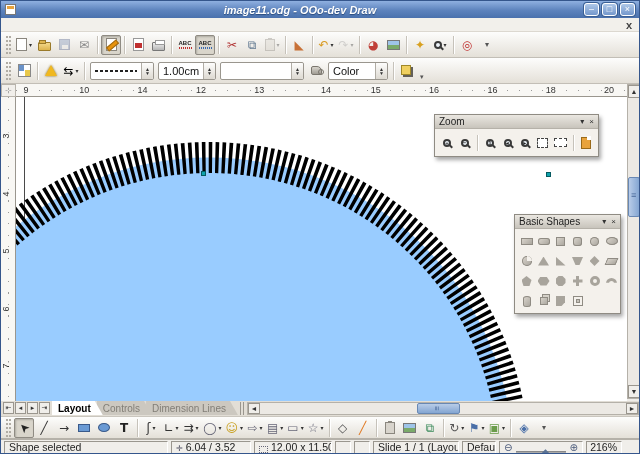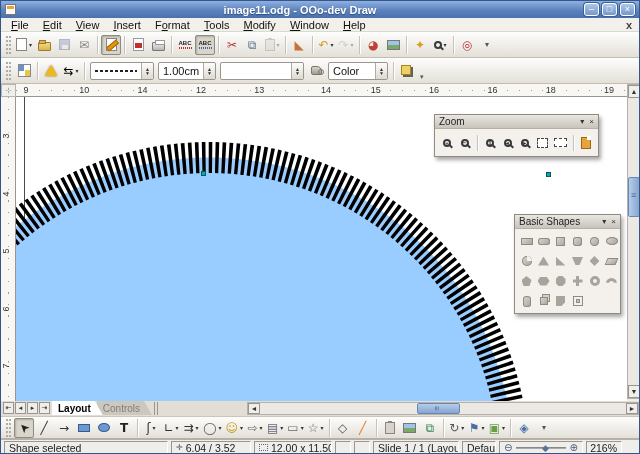--- a/index.html
+++ b/index.html
@@ -3,21 +3,21 @@
 <meta charset="utf-8">
 <style>
   html,body{margin:0;padding:0;background:#9a9a9a;font-family:"Liberation Sans","DejaVu Sans",sans-serif;}
   *{box-sizing:border-box;}
   .win{position:relative;width:640px;height:454px;background:#f0eeea;border:1px solid #35568c;overflow:hidden;}
 
   
   .titlebar{height:17px;background:linear-gradient(#8fb0e0,#5d83bd 55%,#4a71ad);display:flex;align-items:center;}
   .win-icon{width:11px;height:11px;margin-left:4px;background:#fff;border:1px solid #777;position:relative;flex:none;}
   .win-icon::after{content:"";position:absolute;left:1px;top:1px;width:7px;height:3px;background:#e8a33d;}
-  .title-text{flex:1;text-align:center;color:#fff;font-weight:bold;font-size:11px;text-shadow:0 1px 1px #2a4a7a;white-space:nowrap;overflow:hidden;}
+  .title-text{flex:1;text-align:center;color:#fff;font-weight:bold;font-size:11px;text-shadow:0 1px 1px #2a4a7a;white-space:nowrap;overflow:hidden;font-style:italic;}
   .tb-btns{display:flex;gap:3px;margin-right:4px;flex:none;}
   .tb-btn{width:15px;height:13px;background:linear-gradient(#aec7e8,#7498cc);border:1px solid #fff;border-radius:3px;color:#fff;font-size:9px;line-height:10px;text-align:center;box-shadow:0 0 0 1px #3a5f94;cursor:default;}
 
   
   .menubar{height:14px;background:#f2f0eb;border-bottom:1px solid #dcd8d0;display:flex;align-items:center;font-size:11px;color:#111;padding-left:3px;}
   .menu-item{padding:0 7px;white-space:nowrap;}
   .menu-item u{text-decoration:underline;}
   .menu-close{margin-left:auto;margin-right:7px;color:#444;font-size:11px;font-weight:bold;}
 
   
@@ -138,21 +138,21 @@
   .navbtn{width:11px;height:12px;background:#f0eeea;border:1px solid #9a968e;font-size:7px;color:#333;display:flex;align-items:center;justify-content:center;}
   .tab{height:14px;padding:0 12px 0 6px;font-size:10px;display:flex;align-items:center;background:#ccc8c0;color:#827e76;clip-path:polygon(0 0,calc(100% - 8px) 0,100% 100%,0 100%);margin-right:-6px;white-space:nowrap;}
   .tab.active{background:#fff;color:#000;font-weight:bold;z-index:2;}
   .sash{width:4px;height:13px;border-left:1px solid #9a968e;border-right:1px solid #9a968e;margin:1px 0 0 8px;}
 
   
   .drawbar{position:absolute;left:0;top:415px;width:640px;height:23px;background:linear-gradient(#fdfdfc,#e4e0d8);border-top:1px solid #cac6be;border-bottom:1px solid #b5b1a9;display:flex;align-items:center;padding-left:2px;}
   .ic-rect-blue{width:12px;height:8px;background:#6a9ad4;border:1px solid #3a5a8a;}
   .ic-ellipse-blue{width:12px;height:9px;background:#6a9ad4;border:1px solid #3a5a8a;border-radius:50%;}
   .statusbar{position:absolute;left:0;top:438px;width:640px;height:16px;background:#f0eeea;border-top:1px solid #b5b1a9;display:flex;align-items:center;gap:3px;padding:0 3px;font-size:10.5px;color:#222;}
-  .scell{height:13px;border:1px solid;border-color:#9a968e #fff #fff #9a968e;background:#f0eeea;display:flex;align-items:center;padding:0 4px;overflow:hidden;white-space:nowrap;flex:none;}
+  .scell{height:13px;border:1px solid;border-color:#9a968e #fff #fff #9a968e;background:#f0eeea;display:flex;align-items:flex-end;padding:0 4px;overflow:hidden;white-space:nowrap;flex:none;}
   .sic{font-size:8px;color:#556;margin-right:3px;}
   .szic{width:9px;height:7px;border:1px dotted #667;margin-right:3px;flex:none;}
   .slider-track{flex:1;height:2px;background:#aaa;border-top:1px solid #888;position:relative;margin:0 4px;}
   .slider-thumb{position:absolute;left:52%;top:-5px;font-size:9px;color:#5a7294;line-height:10px;}
   .zpm{font-size:10px;color:#4a5a7a;line-height:10px;}
 </style>
 </head>
 <body>
 
 <div class="win">
@@ -161,31 +161,20 @@
     <span class="win-icon"></span>
     <span class="title-text">image11.odg - OOo-dev Draw</span>
     <span class="tb-btns" id="winbtns">
         <span class="tb-btn">–</span>
         <span class="tb-btn">□</span>
         <span class="tb-btn">×</span>
       </span>
   </div>
 
   <div class="menubar">
-    <span id="menuitems" style="display:flex;">
-        <span class="menu-item"><u>F</u>ile</span>
-        <span class="menu-item"><u>E</u>dit</span>
-        <span class="menu-item"><u>V</u>iew</span>
-        <span class="menu-item"><u>I</u>nsert</span>
-        <span class="menu-item">F<u>o</u>rmat</span>
-        <span class="menu-item"><u>T</u>ools</span>
-        <span class="menu-item"><u>M</u>odify</span>
-        <span class="menu-item"><u>W</u>indow</span>
-        <span class="menu-item"><u>H</u>elp</span>
-      </span>
     <span class="menu-close">x</span>
   </div>
 
   <div class="toolbar">
     <span class="grip"></span>
     <span id="tb1" style="display:flex;align-items:center;">
         <span class="tbtn">
           <span class="ic ic-page"></span>
           <span class="dd">▾</span>
         </span>
@@ -322,21 +311,21 @@
       <span class="rlabel" style="left: 10px;">9</span>
       <span class="rlabel" style="left: 68.3px;">10</span>
       <span class="rlabel" style="left: 126.6px;">14</span>
       <span class="rlabel" style="left: 184.9px;">12</span>
       <span class="rlabel" style="left: 243.2px;">13</span>
       <span class="rlabel" style="left: 310px;">14</span>
       <span class="rlabel" style="left: 359.8px;">15</span>
       <span class="rlabel" style="left: 418.1px;">16</span>
       <span class="rlabel" style="left: 476.4px;">16</span>
       <span class="rlabel" style="left: 534.7px;">18</span>
-      <span class="rlabel" style="left: 593px;">19</span>
+      <span class="rlabel" style="left: 593px;">20</span>
     </div>
   <div class="vruler" id="vruler">
       <span class="rlabel" style="top: 34px;">3</span>
       <span class="rlabel" style="top: 91.6px;">4</span>
       <span class="rlabel" style="top: 149.2px;">5</span>
       <span class="rlabel" style="top: 206.8px;">6</span>
       <span class="rlabel" style="top: 264.4px;">7</span>
     </div>
 
   <div class="canvas" id="canvas">
@@ -486,20 +475,21 @@
   <div class="tabrow">
     <span class="navbtns" id="tabnav">
         <span class="navbtn">⇤</span>
         <span class="navbtn">◂</span>
         <span class="navbtn">▸</span>
         <span class="navbtn">⇥</span>
       </span>
     <span id="tabs" style="display:flex;">
         <span class="tab active">Layout</span>
         <span class="tab">Controls</span>
+        <span class="tab">Dimension Lines</span>
       </span>
     <span class="sash"></span>
   </div>
   <div class="hscroll">
     <span class="sbtn">◄</span>
     <span class="htrack">
         <span class="hthumb"></span>
       </span>
     <span class="sbtn">►</span>
   </div>

